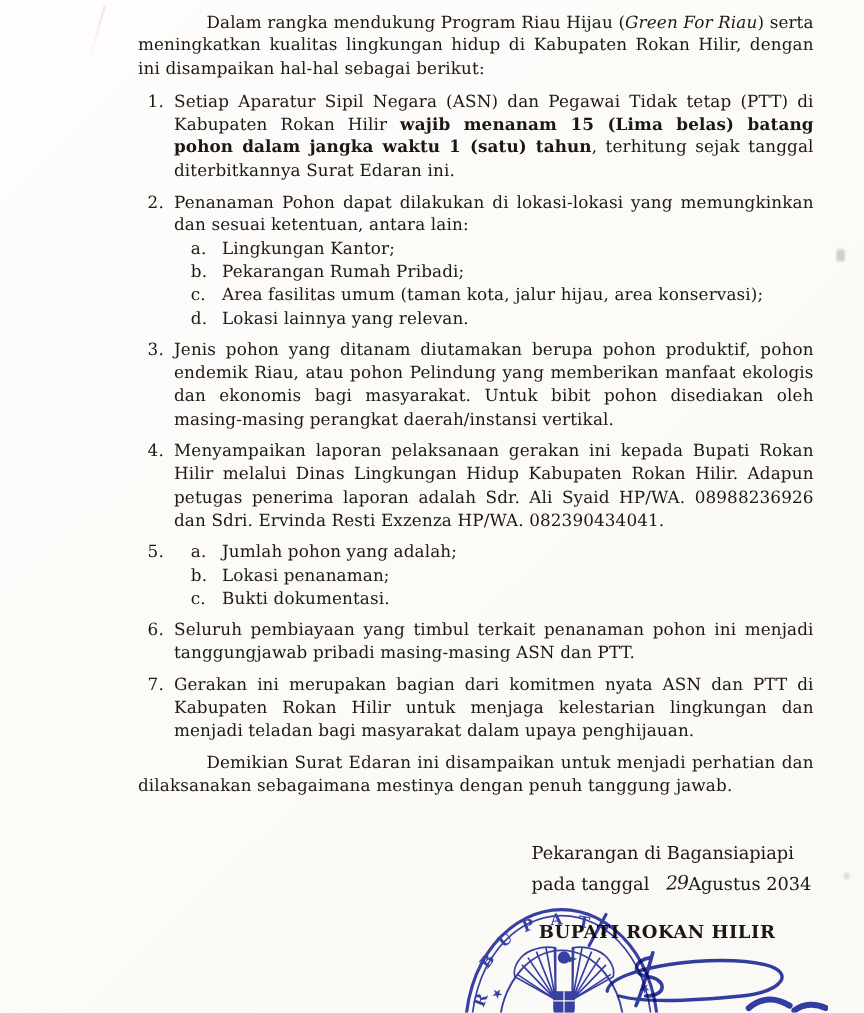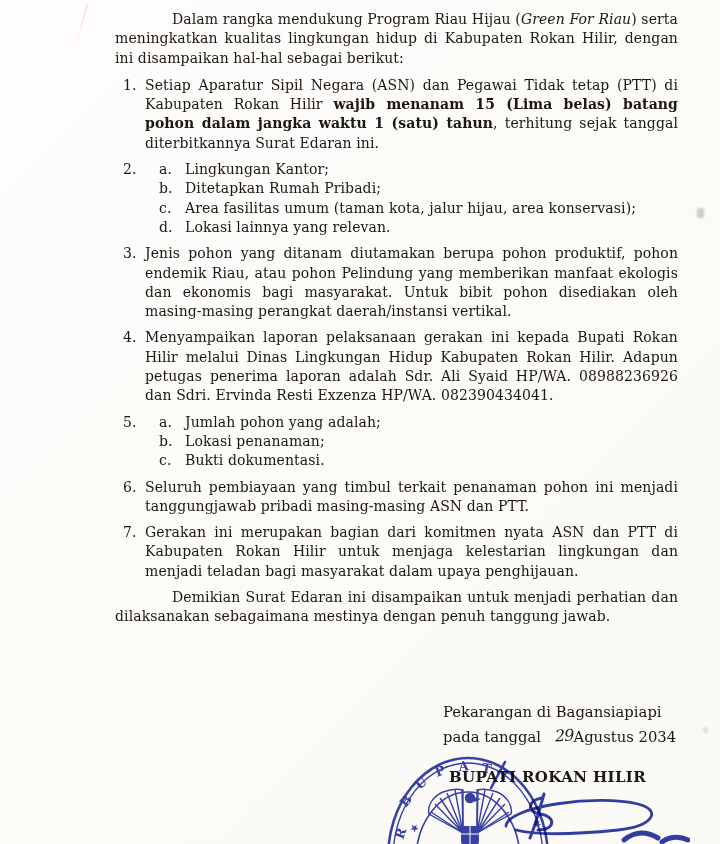--- a/index.html
+++ b/index.html
@@ -60,27 +60,28 @@
     <div>
         <div class="item">
           <div class="num">1.</div>
           <div class="itext">
             <div class="ipara"><span>Setiap Aparatur Sipil Negara (ASN) dan Pegawai Tidak tetap (PTT) di Kabupaten Rokan Hilir </span><span class="b">wajib menanam 15 (Lima belas) batang pohon dalam jangka waktu 1 (satu) tahun</span><span>, terhitung sejak tanggal diterbitkannya Surat Edaran ini.</span></div>
           </div>
         </div>
         <div class="item">
           <div class="num">2.</div>
           <div class="itext">
+            <div class="ipara">Penanaman Pohon dapat dilakukan di lokasi-lokasi yang memungkinkan dan sesuai ketentuan, antara lain:</div>
             <div class="sub">
               <span class="sublabel">a.</span>
               <span class="subtext">Lingkungan Kantor;</span>
             </div>
             <div class="sub">
               <span class="sublabel">b.</span>
-              <span class="subtext">Ditetapkan Rumah Pribadi;</span>
+              <span class="subtext">Pekarangan Rumah Pribadi;</span>
             </div>
             <div class="sub">
               <span class="sublabel">c.</span>
               <span class="subtext">Area fasilitas umum (taman kota, jalur hijau, area konservasi);</span>
             </div>
             <div class="sub">
               <span class="sublabel">d.</span>
               <span class="subtext">Lokasi lainnya yang relevan.</span>
             </div>
           </div>

